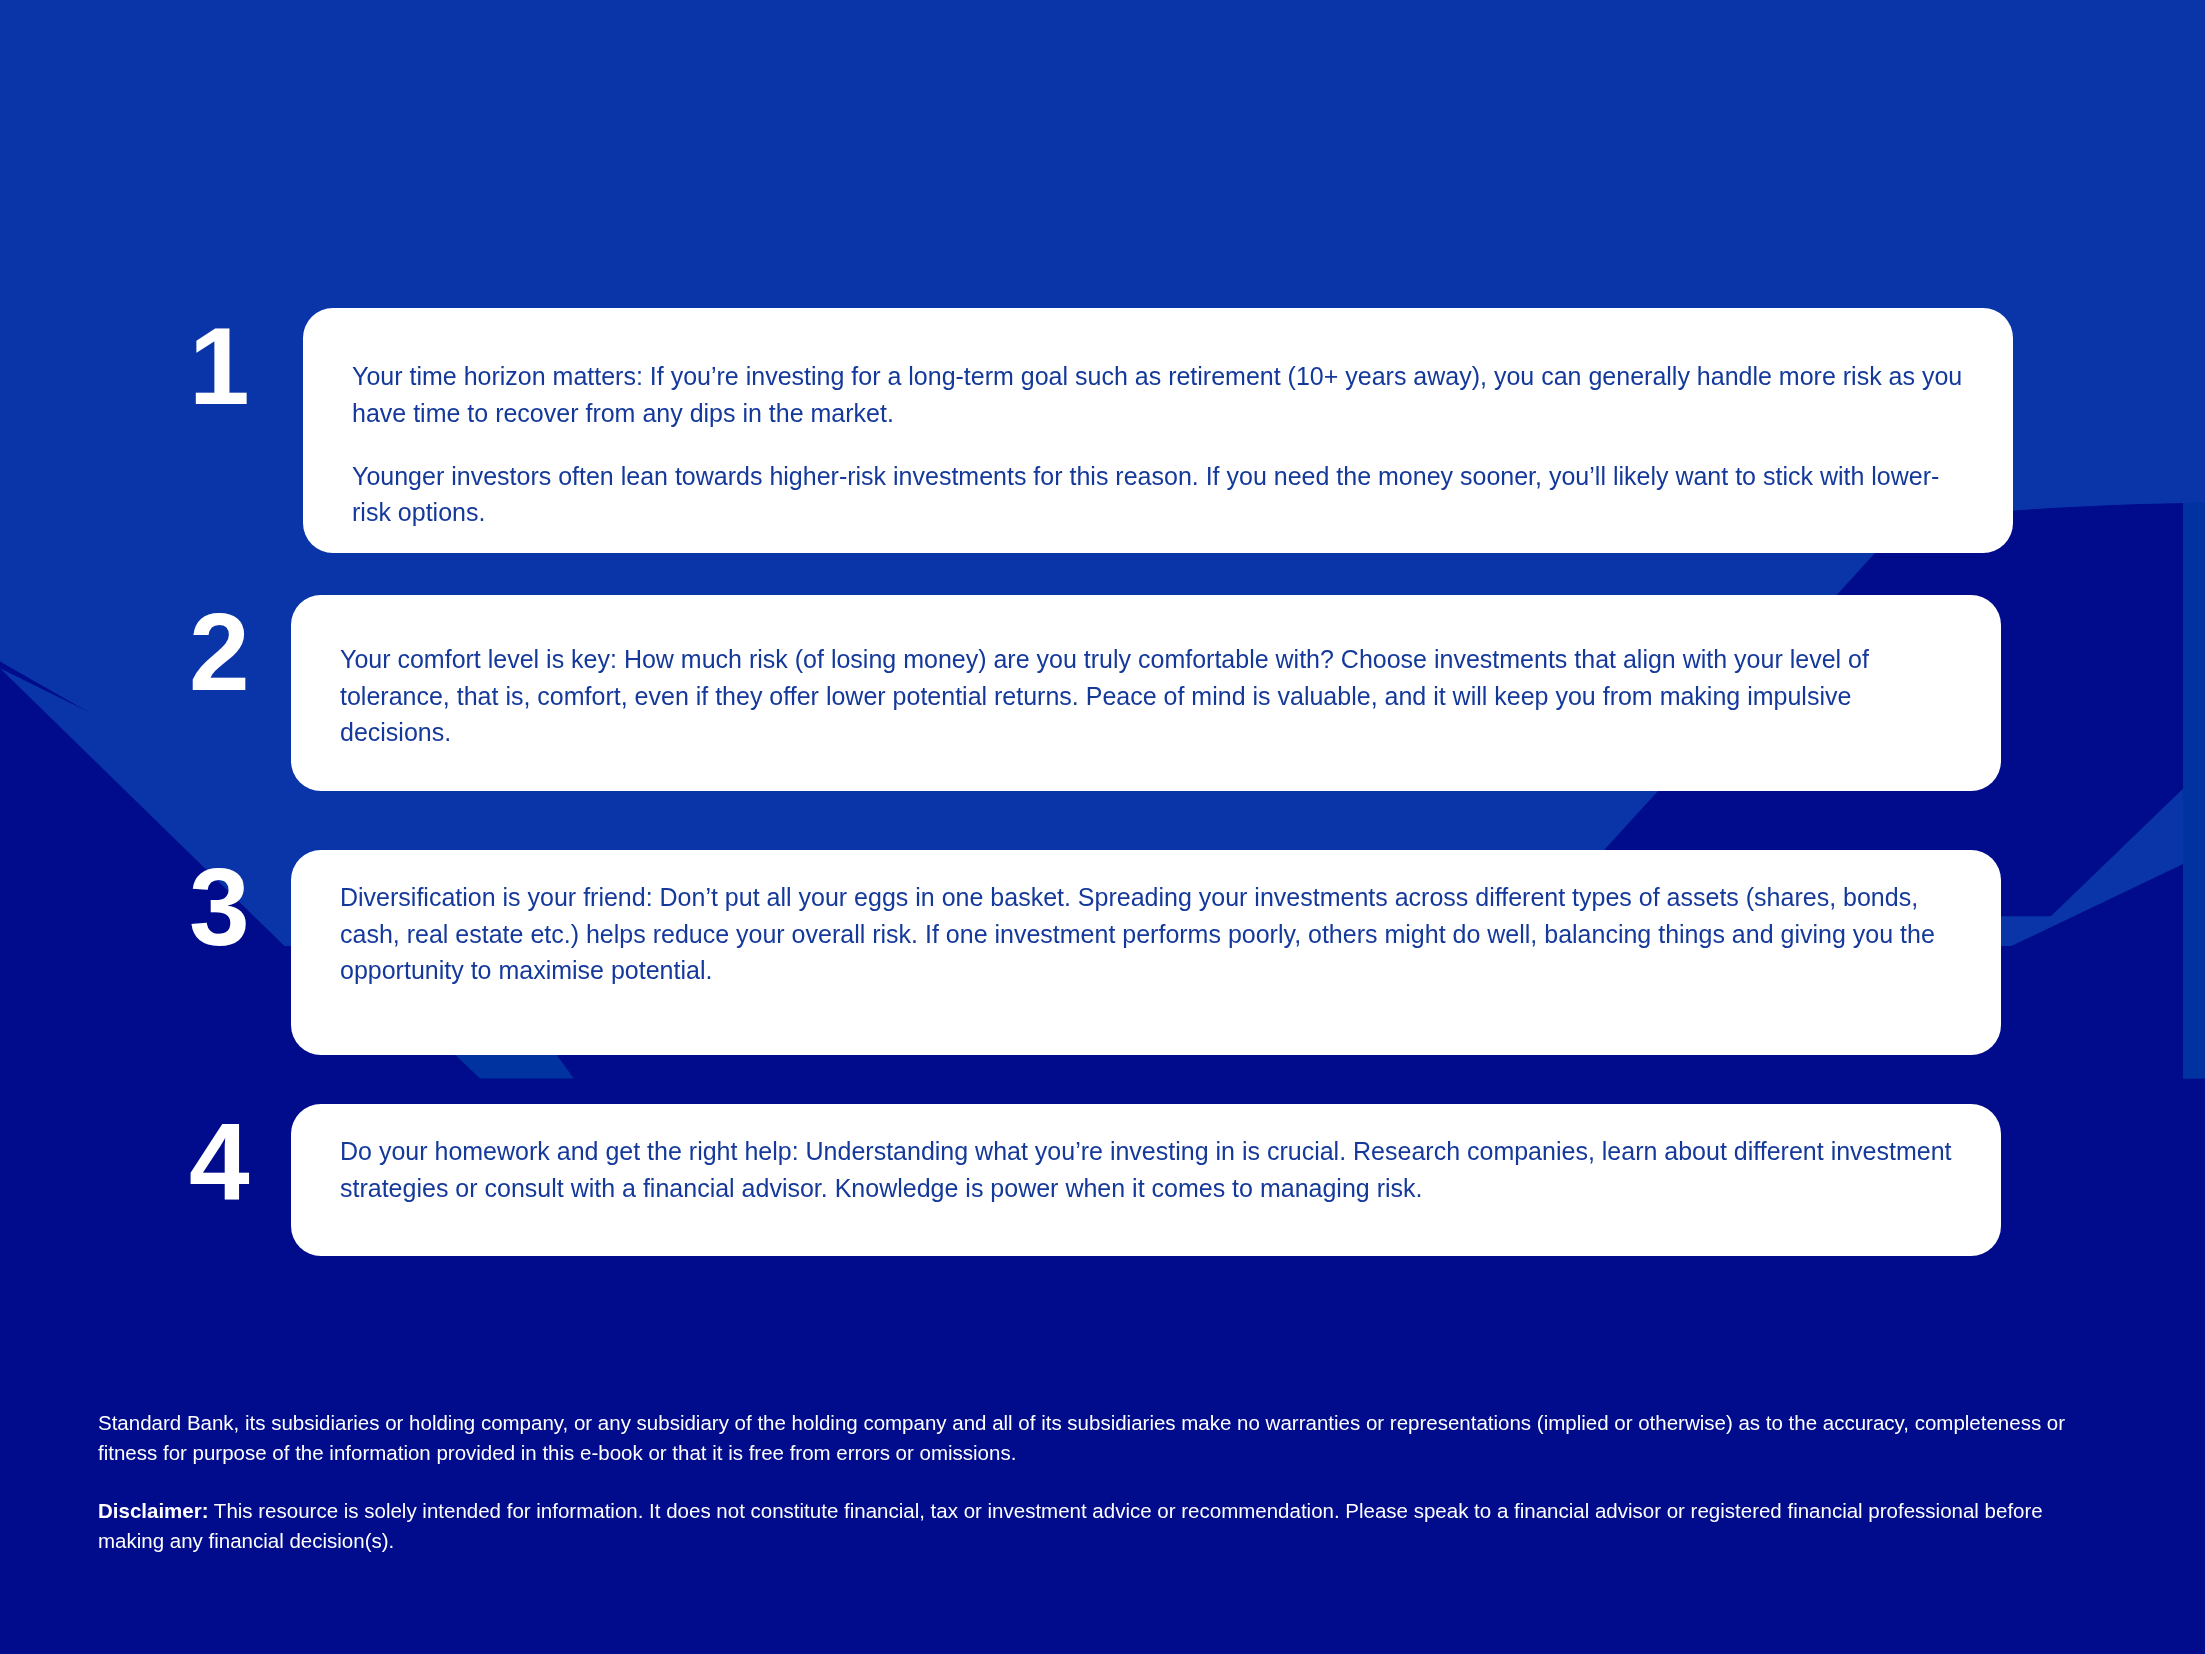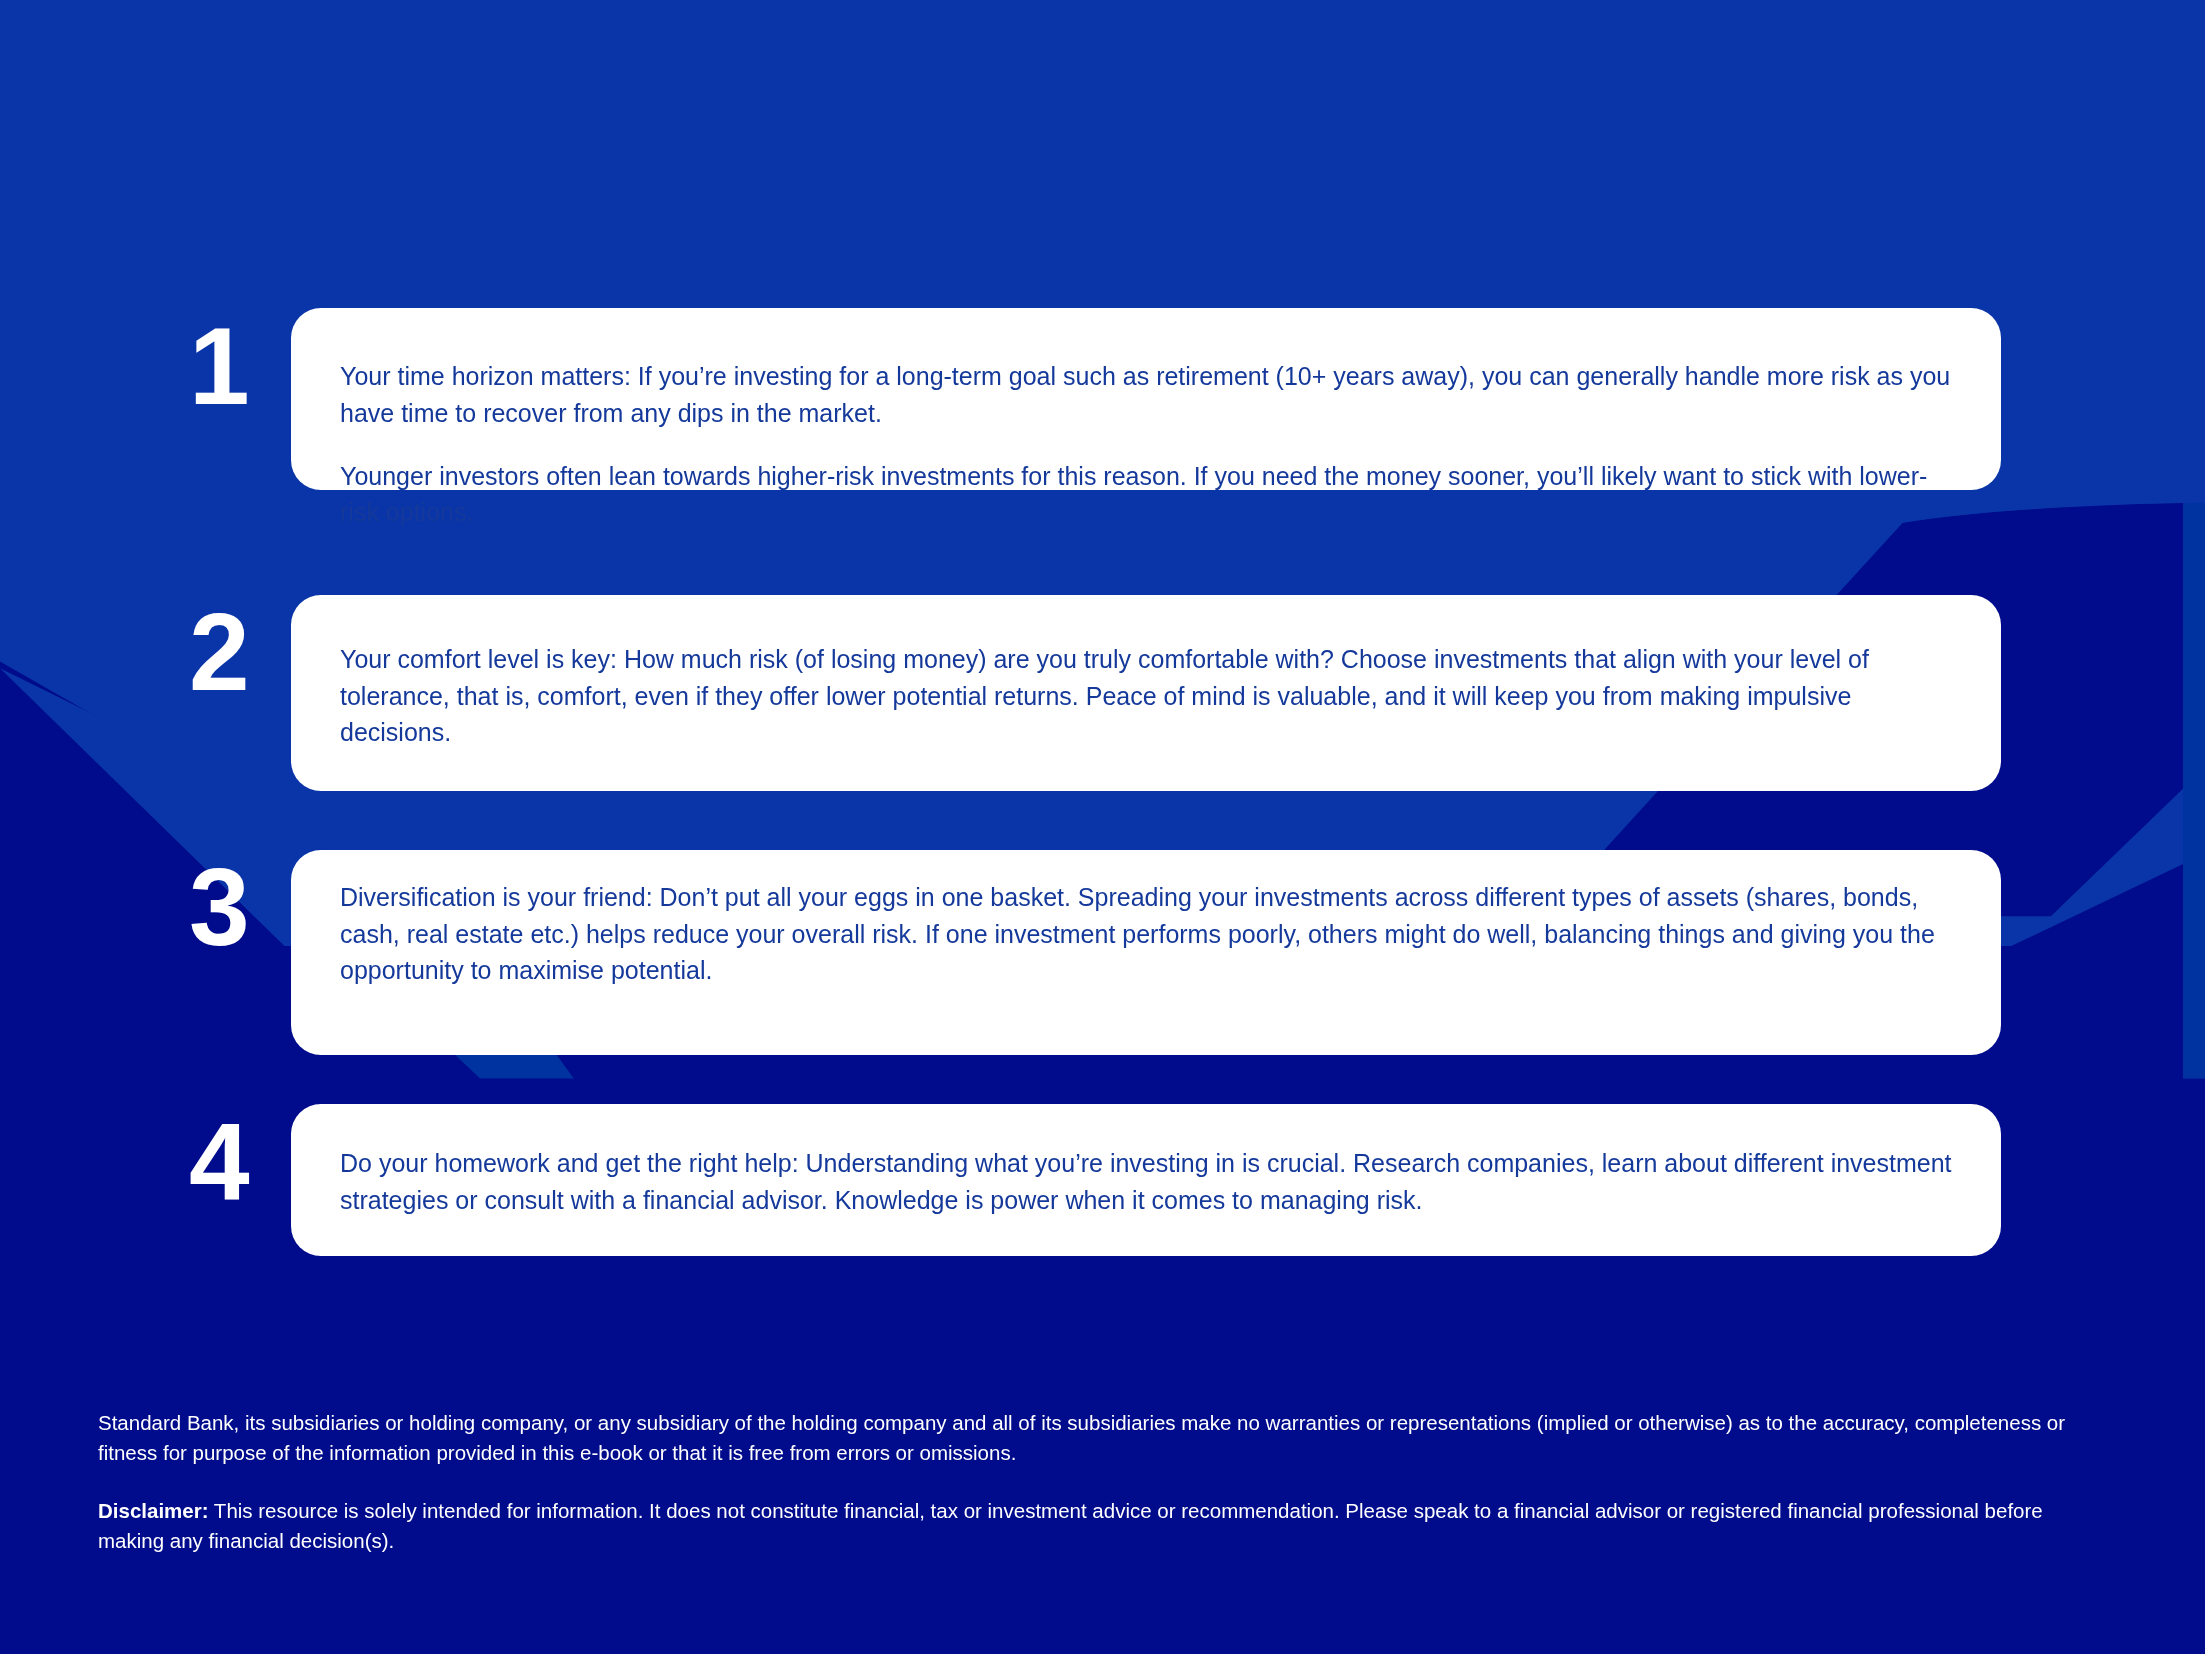--- a/index.html
+++ b/index.html
@@ -78,40 +78,40 @@
     line-height: 1.46;
     margin: 0;
   }
   .tip-para + .tip-para {
     margin-top: 26.5px;
   }
 
   
   #tip-1 { top: 308px; }
   #tip-1 .tip-number { top: 4px; }
-  #tip-1 .tip-card { top: 0; height: 182px; }
+  #tip-1 .tip-card { top: 0; height: 245px; margin-left: 12px; }
   #tip-1 .tip-card-inner { padding-top: 50px; }
 
   
   #tip-2 { top: 595px; }
   #tip-2 .tip-number { top: 2.6px; }
   #tip-2 .tip-card { top: 0; height: 196px; }
   #tip-2 .tip-card-inner { padding-top: 46px; }
 
   
   #tip-3 { top: 850px; }
   #tip-3 .tip-number { top: 2.6px; }
   #tip-3 .tip-card { top: 0; height: 205px; }
   #tip-3 .tip-card-inner { padding-top: 29px; }
 
   
   #tip-4 { top: 1104px; }
   #tip-4 .tip-number { top: 2.6px; }
   #tip-4 .tip-card { top: 0; height: 152px; }
-  #tip-4 .tip-card-inner { padding-top: 41px; }
+  #tip-4 .tip-card-inner { padding-top: 29px; }
 
   
   .disclaimer {
     position: absolute;
     left: 98px;
     top: 1408px;
     width: 2011px;
     color: #ffffff;
   }
   .disclaimer p {

